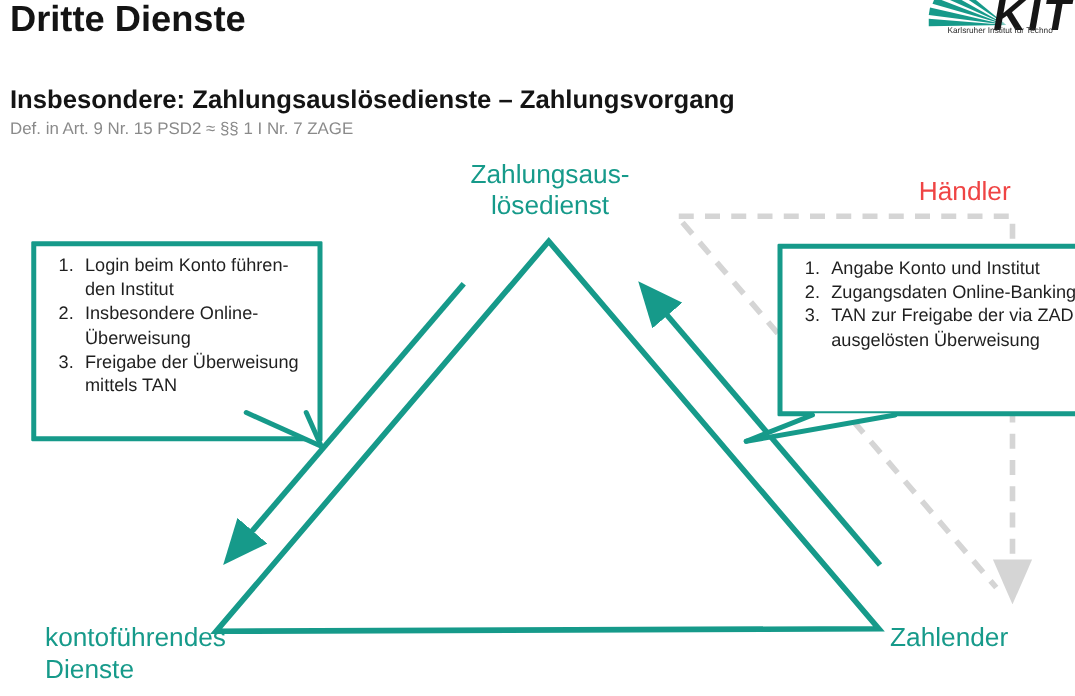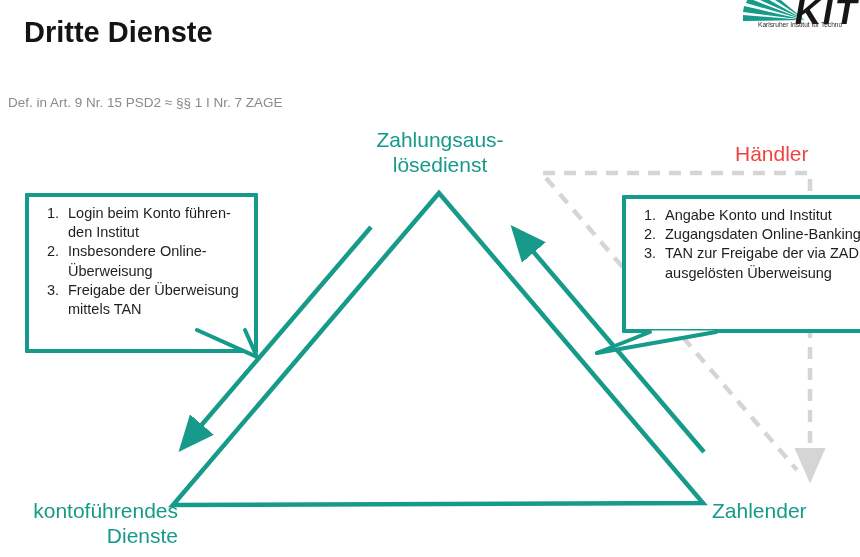--- a/index.html
+++ b/index.html
@@ -1,21 +1,21 @@
 <!DOCTYPE html>
 <html><head>
 <meta charset="utf-8">
 <style>
   html,body{margin:0;padding:0;background:#fff;}
   .page{
     position:relative;width:860px;height:557px;background:#fff;
     font-family:"Liberation Sans",sans-serif;overflow:hidden;
   }
   .page-title{
-    position:absolute;left:8px;top:0px;margin:16px;
+    position:absolute;left:8px;top:0px;margin:0;
     font-size:29px;font-weight:700;color:#141414;letter-spacing:0px;
   }
   .subtitle{
     position:absolute;left:8px;top:68px;margin:0;
     font-size:20.5px;font-weight:700;color:#141414;
   }
   .definition{
     position:absolute;left:8px;top:95px;
     font-size:13.5px;color:#8a8a8a;
   }
@@ -42,21 +42,21 @@
   .callout-right{left:622px;top:195px;width:264px;height:138px;}
   .callout ol{
     margin:7px 0 0 0;padding:0 10px 0 34px;
     font-size:14.5px;line-height:19.2px;color:#1f1f1f;
   }
   .callout li{padding-left:5px;margin:0;}
   .svg-tails{z-index:3;pointer-events:none;}
   .node{position:absolute;z-index:4;font-size:21px;color:#169a8a;line-height:25px;}
   .node-zad{left:330px;top:127px;width:220px;text-align:center;}
   .node-haendler{left:735px;top:141px;color:#ef4444;}
-  .node-institut{left:0px;top:498px;width:178px;text-align:right;}
+  .node-institut{left:0px;top:498px;width:178px;text-align:left;padding-left:36px;}
   .node-zahlender{left:712px;top:498px;}
 </style>
 </head>
 <body>
 
 <div class="page">
 
   <svg class="layer svg-base" width="860" height="557" viewBox="0 0 860 557">
     <defs>
       <marker id="headTeal" viewBox="0 0 8 7" refX="1" refY="3.5" markerWidth="8" markerHeight="7" orient="auto">
@@ -88,20 +88,21 @@
         <polygon points="70,20 8,12 9,6"></polygon>
         <polygon points="70,20 11,3 13,-2"></polygon>
         <polygon points="70,20 16,-4 20,-8"></polygon>
         <polygon points="70,20 25,-10 30,-13"></polygon>
       </g>
     </svg>
     <div class="kit-letters">KIT</div>
     <div class="kit-caption">Karlsruher Institut für Techno</div>
   </div>
 
+  <h2 class="subtitle">Insbesondere: Zahlungsauslösedienste – Zahlungsvorgang</h2>
   <div class="definition">Def. in Art. 9 Nr. 15 PSD2 ≈ §§ 1 I Nr. 7 ZAGE</div>
 
   <div class="callout callout-left">
     <ol>
       <li>Login beim Konto führen-den Institut</li>
       <li>Insbesondere Online-Überweisung</li>
       <li>Freigabe der Überweisung mittels TAN</li>
     </ol>
   </div>
 

